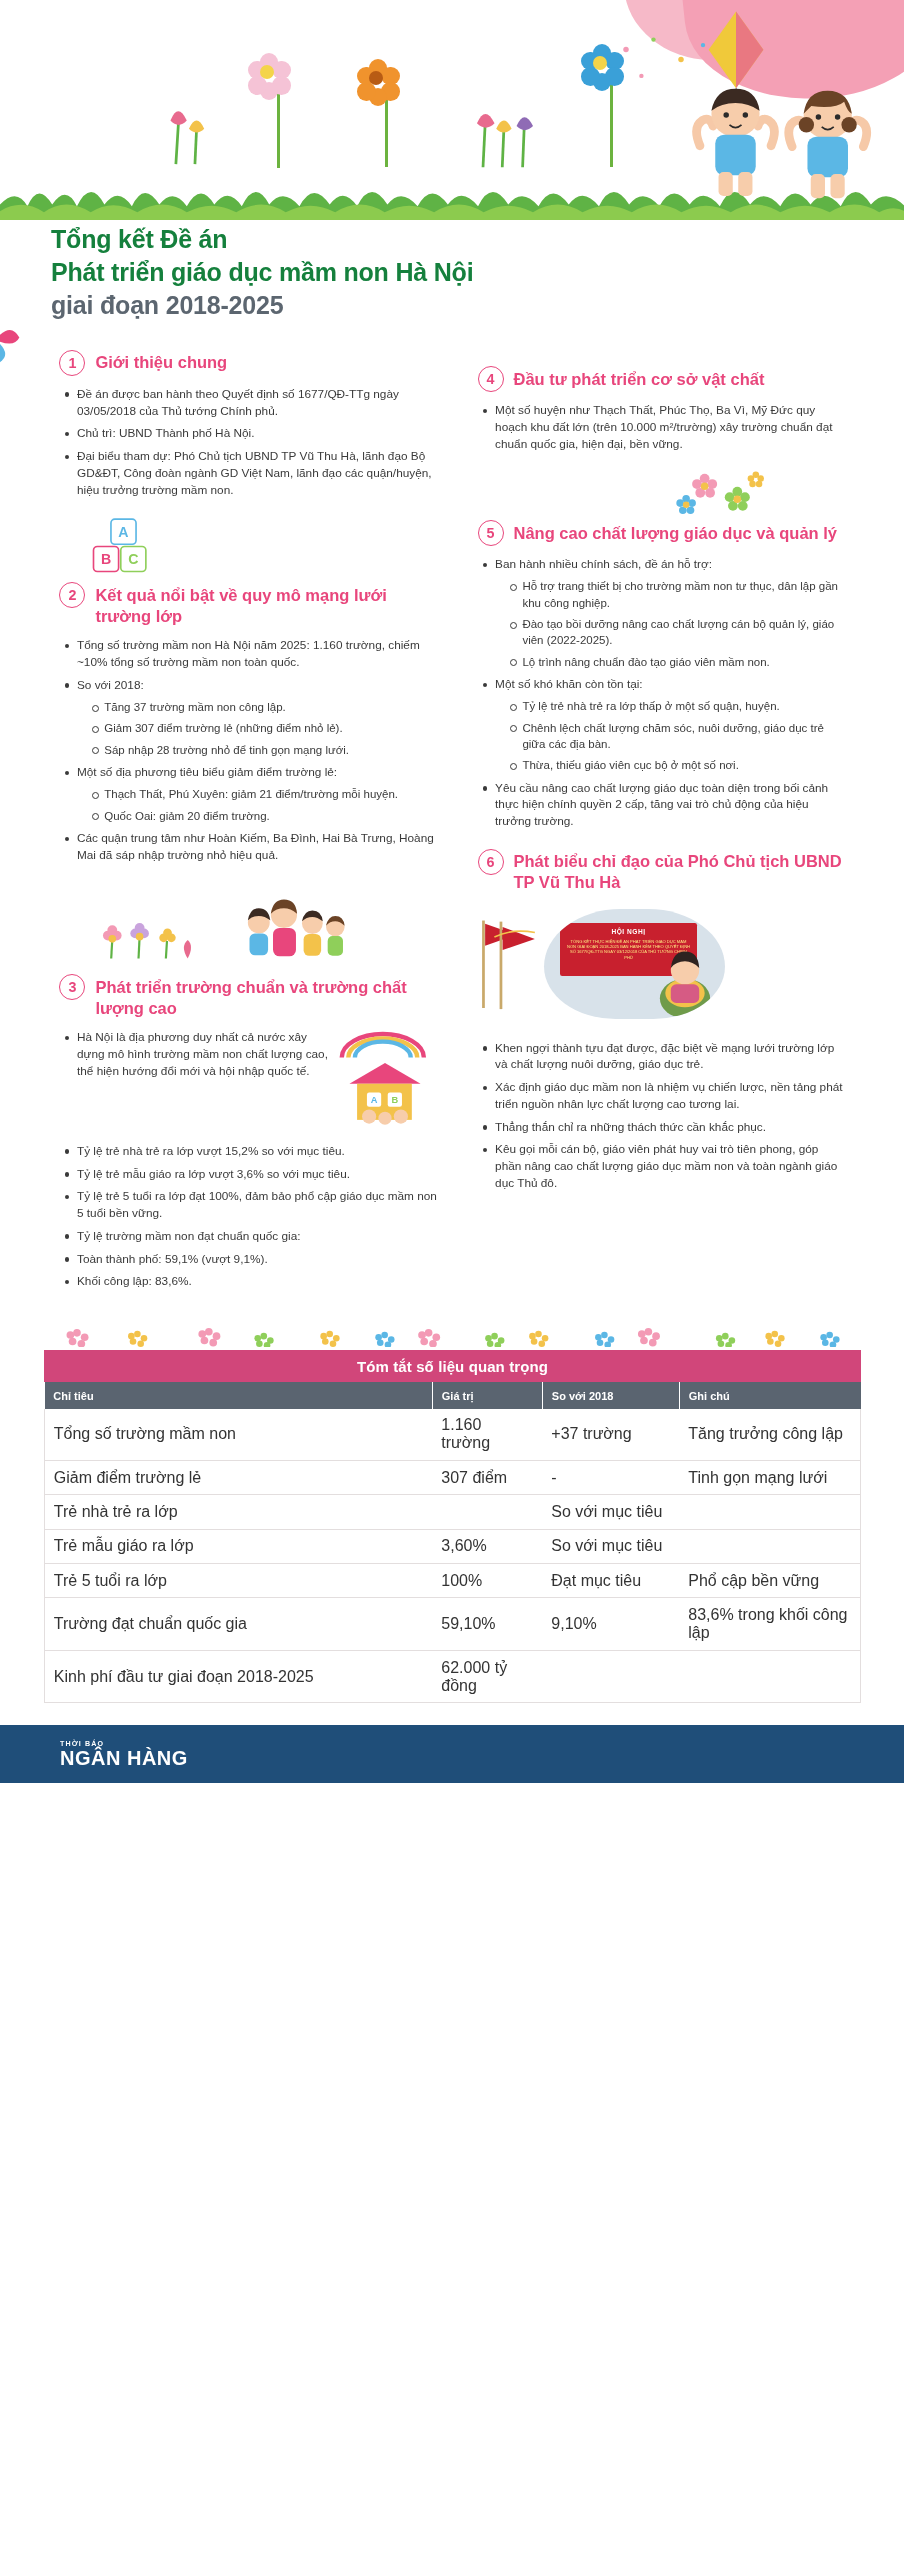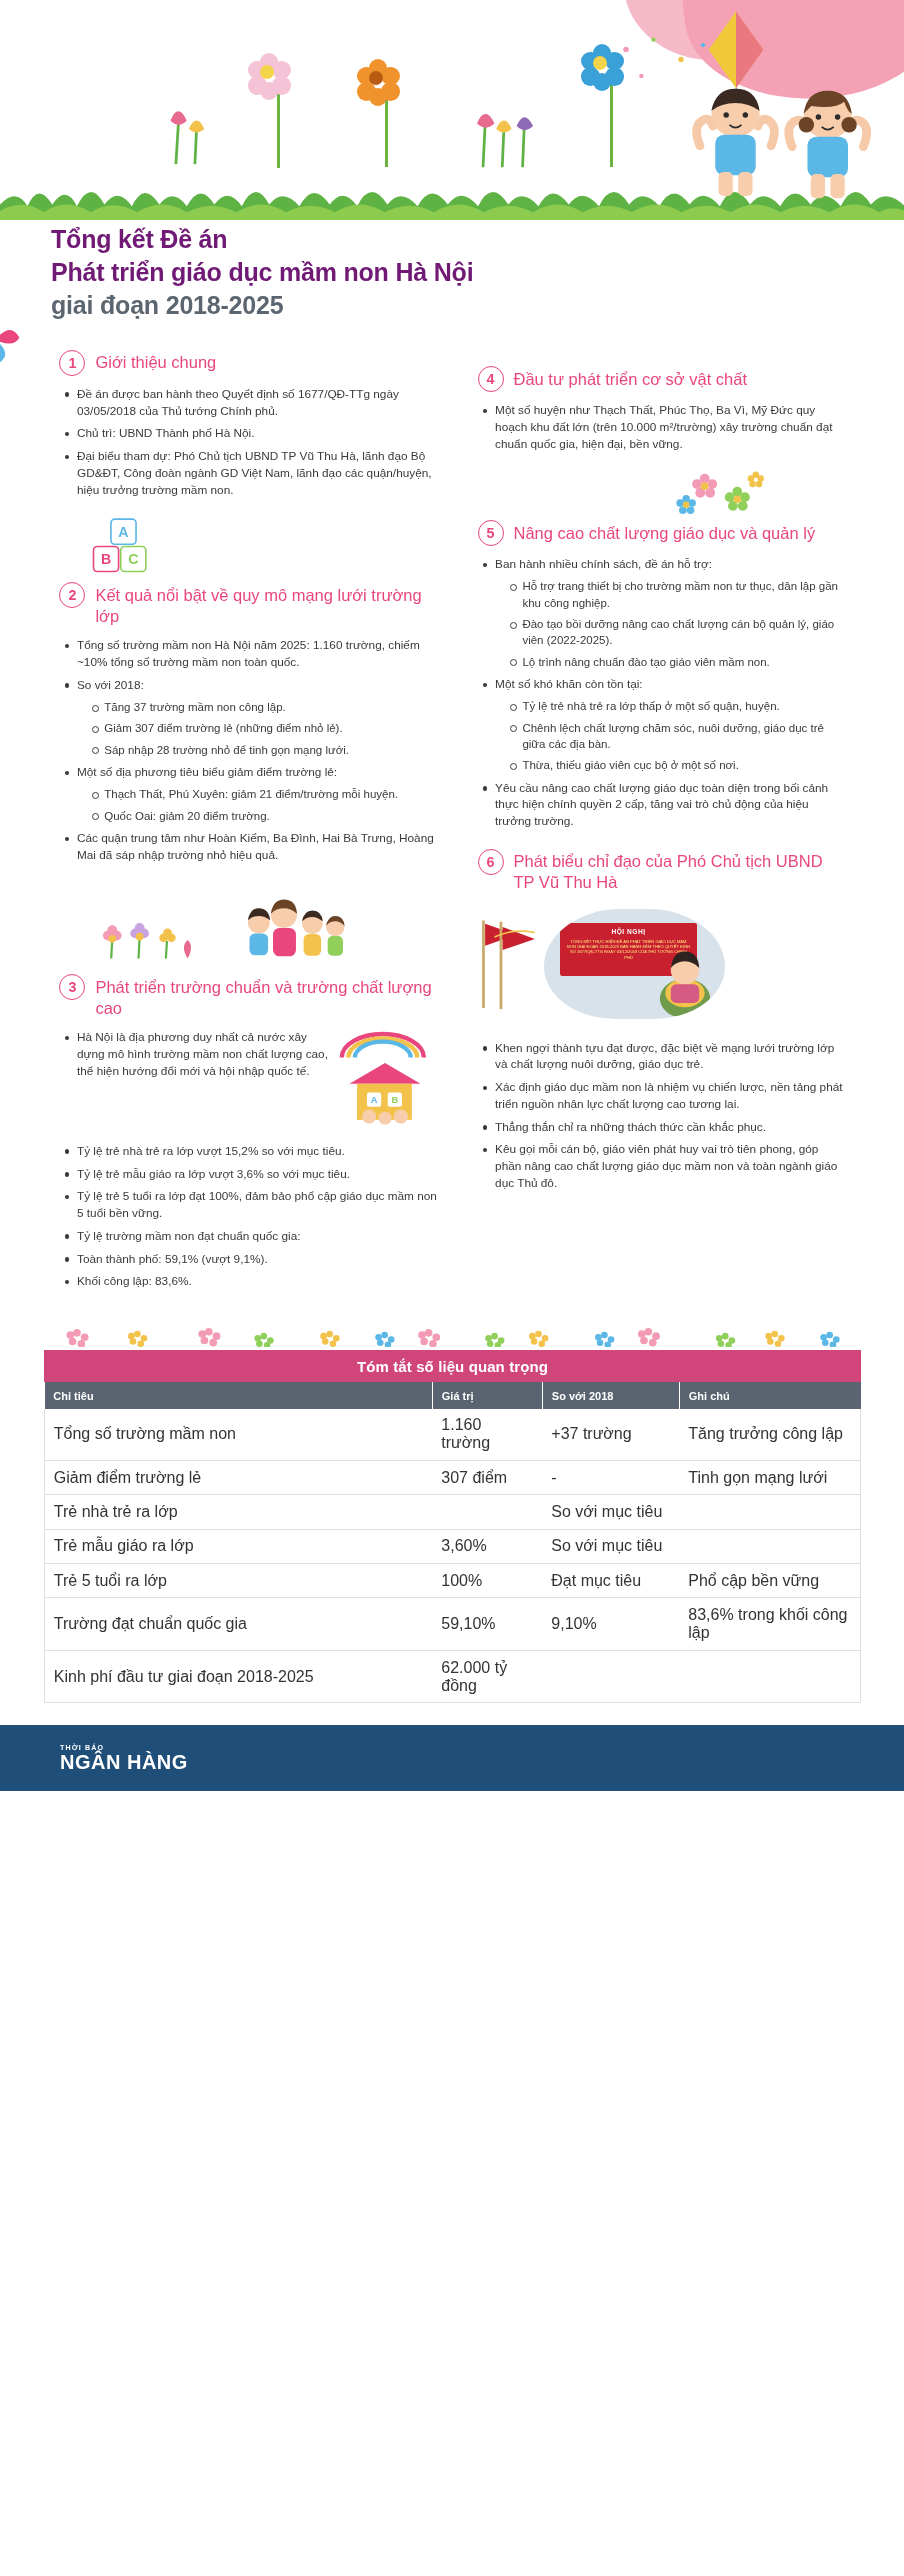--- a/index.html
+++ b/index.html
@@ -60,21 +60,21 @@
   .kid { position:absolute; }
 
   
   .title-wrap {
     position: relative;
     padding: 3.3px 49px 22px 51px;
   }
   .title-line {
     font-size: 25px;
     font-weight: bold;
-    color: #701a75;
+    color: #15803d;
     line-height: 1.32;
     letter-spacing: -0.2px;
   }
   .title-line.gray { color: #5c6670; }
 
   
   .columns {
     display: flex;
     gap: 0px;
     padding: 5.5px 44px 0 44px;
@@ -98,21 +98,21 @@
     border: 1.6px solid #e8467c;
     color: #e8467c;
     font-size: 14.3px;
     font-weight: bold;
     display: flex; align-items: center; justify-content: center;
     background: #fff;
   }
   .sec-title {
     color: #e8467c;
     font-size: 16.5px;
-    font-weight: normal;
+    font-weight: bold;
     line-height: 1.28;
     padding-top: 2.7px;
   }
   ul.bul { margin: 0; padding: 0 0 0 3.3px; list-style: none; }
   ul.bul li {
     position: relative;
     padding-left: 14.3px;
     margin-bottom: 6px;
     font-size: 11.8px;
     line-height: 1.42;
@@ -218,21 +218,21 @@
   table.summary td.c3 { width: 137px; }
   table.summary td.c4 { width: 181px; }
   table.summary th.c2 { width: 110px; }
   table.summary th.c3 { width: 137px; }
   table.summary th.c4 { width: 181px; }
 
   
   .footer {
     margin-top: 22px;
     background: #1f4e79;
-    height: 66px;
+    height: 58px;
     display: flex;
     align-items: center;
     padding-left: 60px;
   }
   .logo-small {
     color: #ffffff;
     font-size: 7.1px;
     letter-spacing: 1.1px;
     font-weight: bold;
   }

